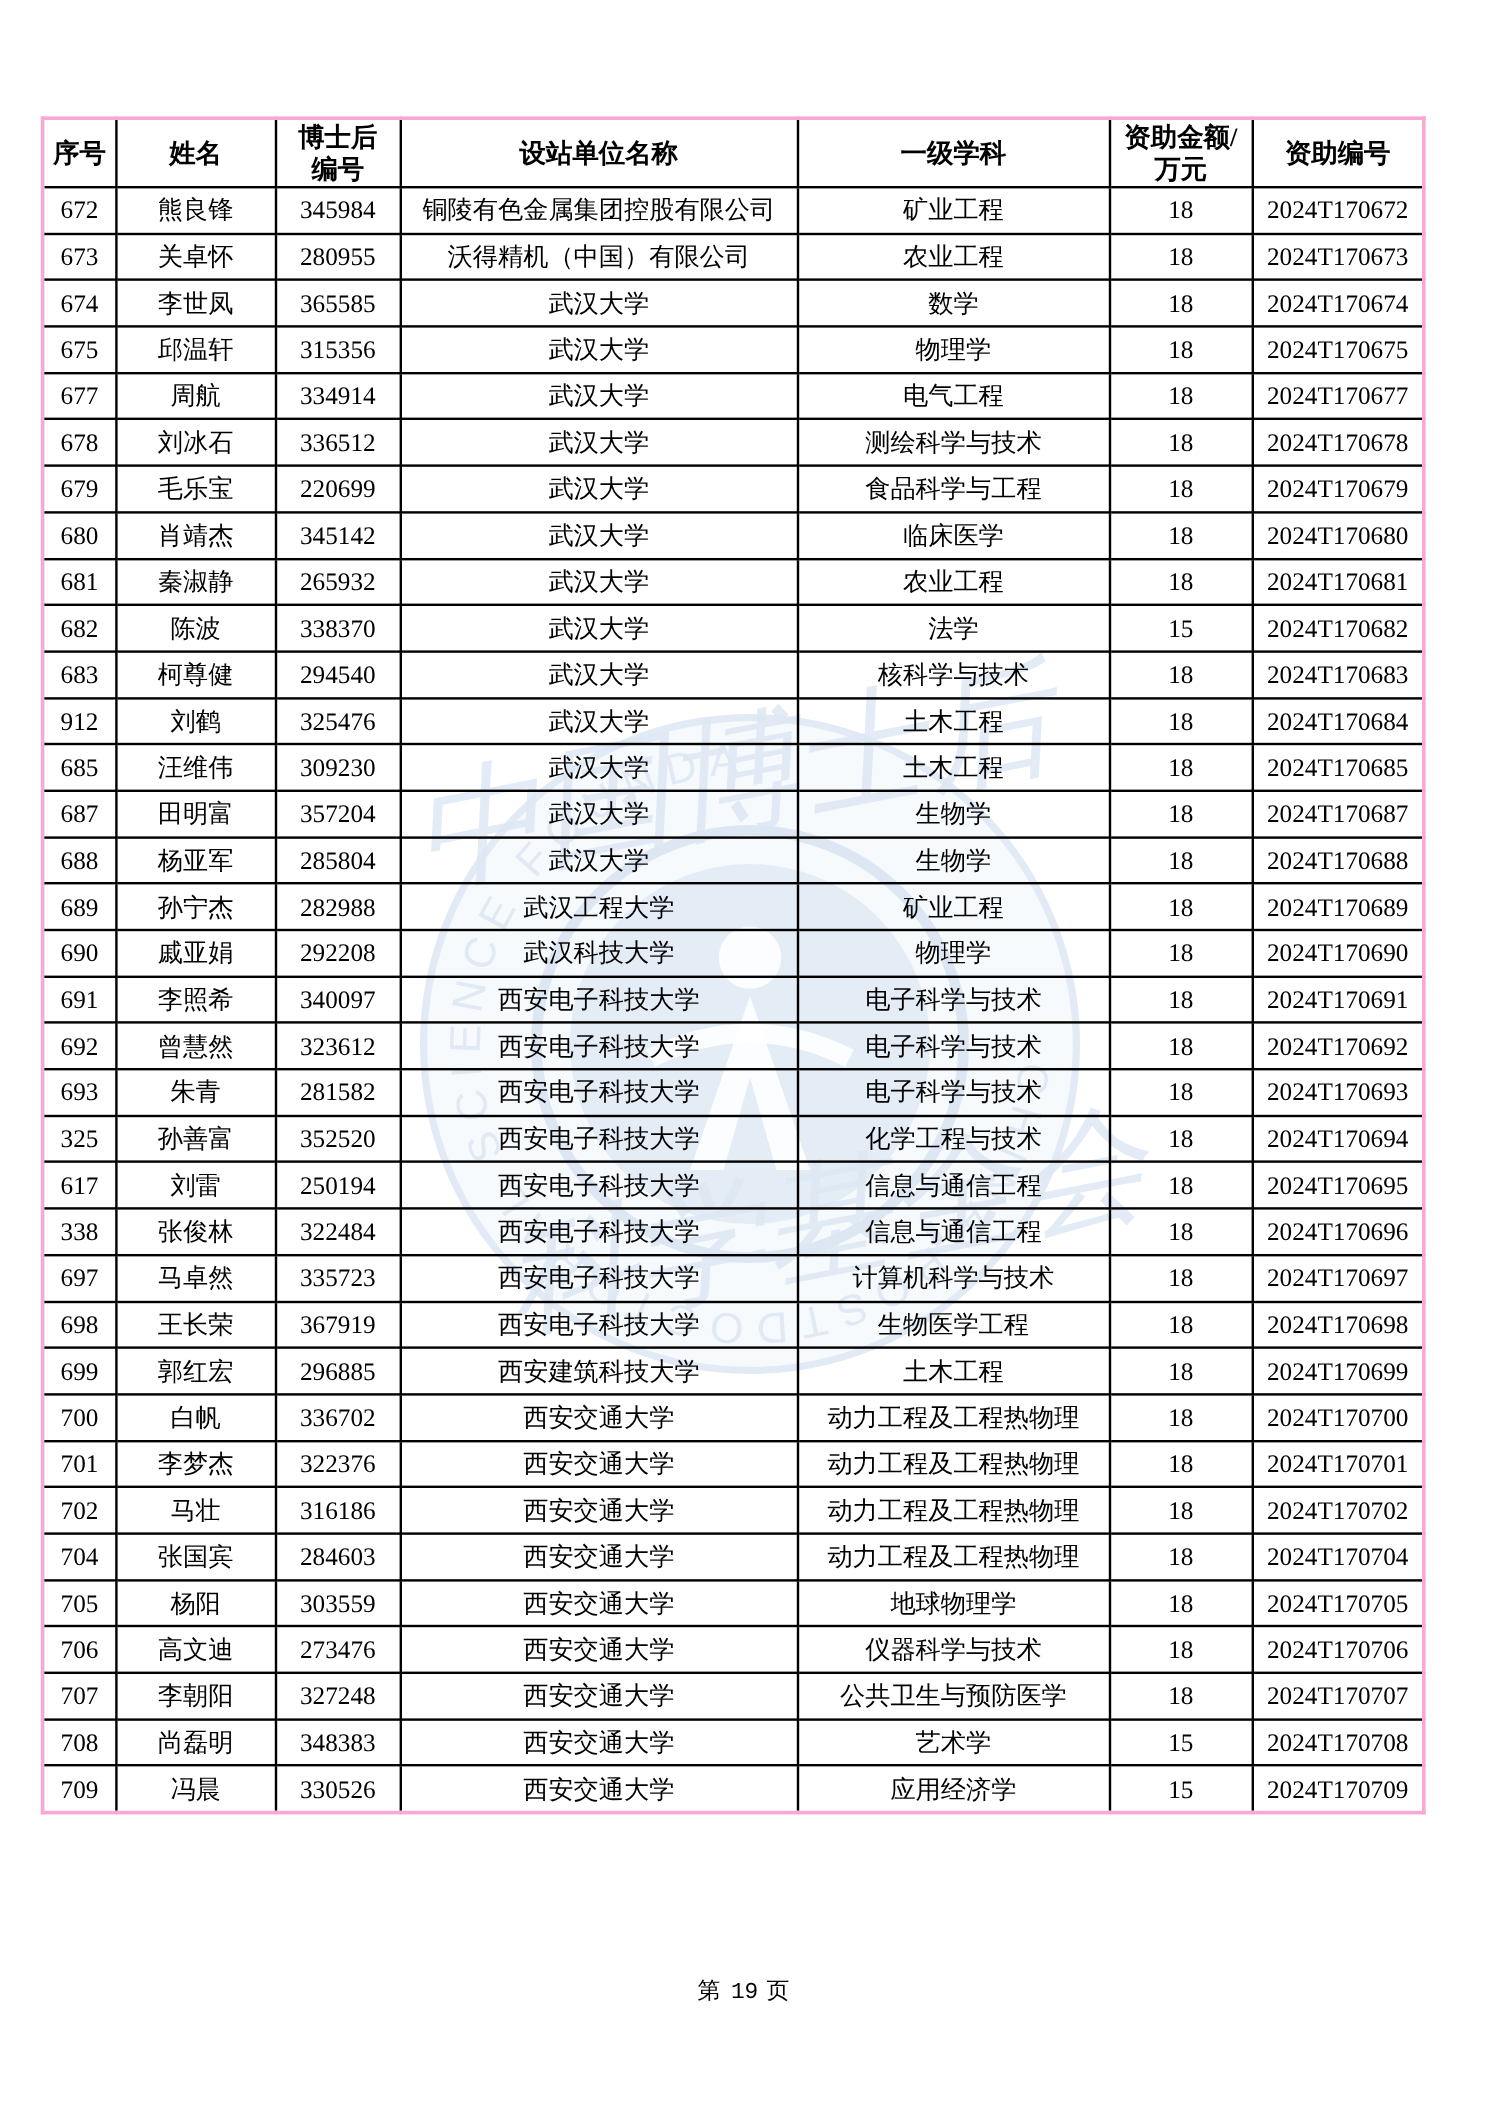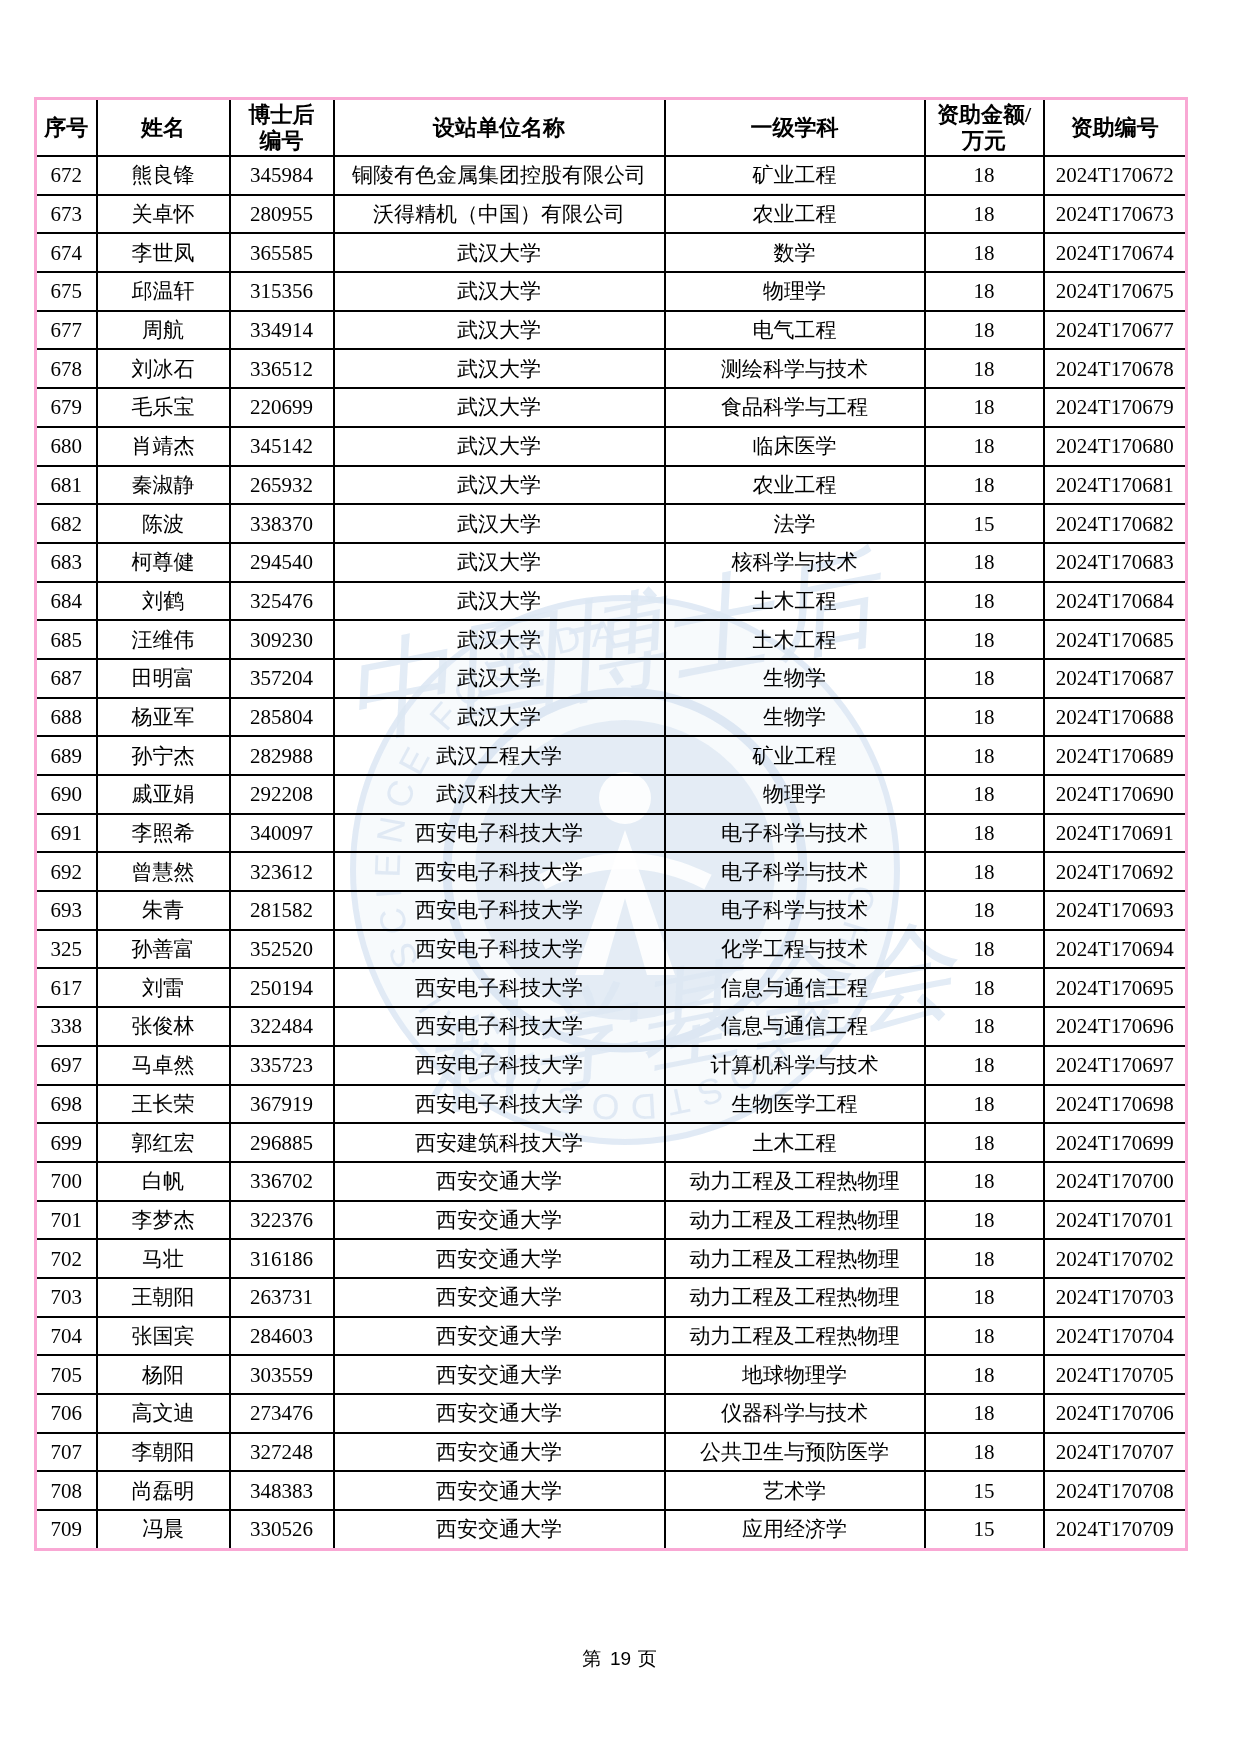--- a/index.html
+++ b/index.html
@@ -57,21 +57,21 @@
   .footer {
     position: absolute;
     top: 1646px; left: 0;
     width: 100%;
     text-align: center;
     font-size: 19px;
     z-index: 1;
     letter-spacing: 2px;
   }
   .footer .footer-num {
-    font-family: Liberation Sans, sans-serif;
+    font-family: Liberation Mono, monospace;
     letter-spacing: 0;
   }
 
   .wm-script {
     font-family: "Liberation Serif", "DejaVu Serif", serif;
     font-style: italic;
   }
 </style>
 </head>
 <body>
@@ -223,21 +223,21 @@
         <tr>
           <td>683</td>
           <td>柯尊健</td>
           <td>294540</td>
           <td>武汉大学</td>
           <td>核科学与技术</td>
           <td>18</td>
           <td>2024T170683</td>
         </tr>
         <tr>
-          <td>684</td>
+          <td>912</td>
           <td>刘鹤</td>
           <td>325476</td>
           <td>武汉大学</td>
           <td>土木工程</td>
           <td>18</td>
           <td>2024T170684</td>
         </tr>
         <tr>
           <td>685</td>
           <td>汪维伟</td>
@@ -385,29 +385,20 @@
         <tr>
           <td>702</td>
           <td>马壮</td>
           <td>316186</td>
           <td>西安交通大学</td>
           <td>动力工程及工程热物理</td>
           <td>18</td>
           <td>2024T170702</td>
         </tr>
         <tr>
-          <td>703</td>
-          <td>王朝阳</td>
-          <td>263731</td>
-          <td>西安交通大学</td>
-          <td>动力工程及工程热物理</td>
-          <td>18</td>
-          <td>2024T170703</td>
-        </tr>
-        <tr>
           <td>704</td>
           <td>张国宾</td>
           <td>284603</td>
           <td>西安交通大学</td>
           <td>动力工程及工程热物理</td>
           <td>18</td>
           <td>2024T170704</td>
         </tr>
         <tr>
           <td>705</td>

